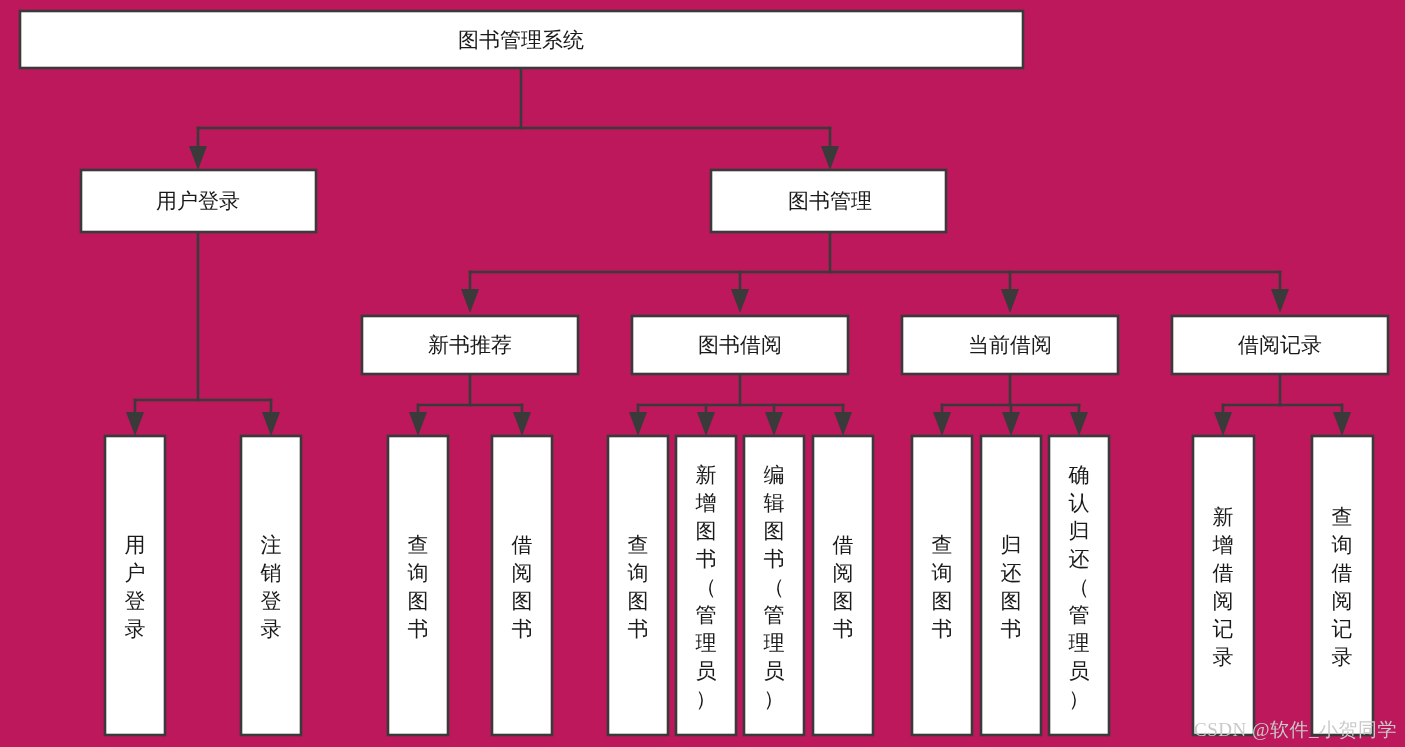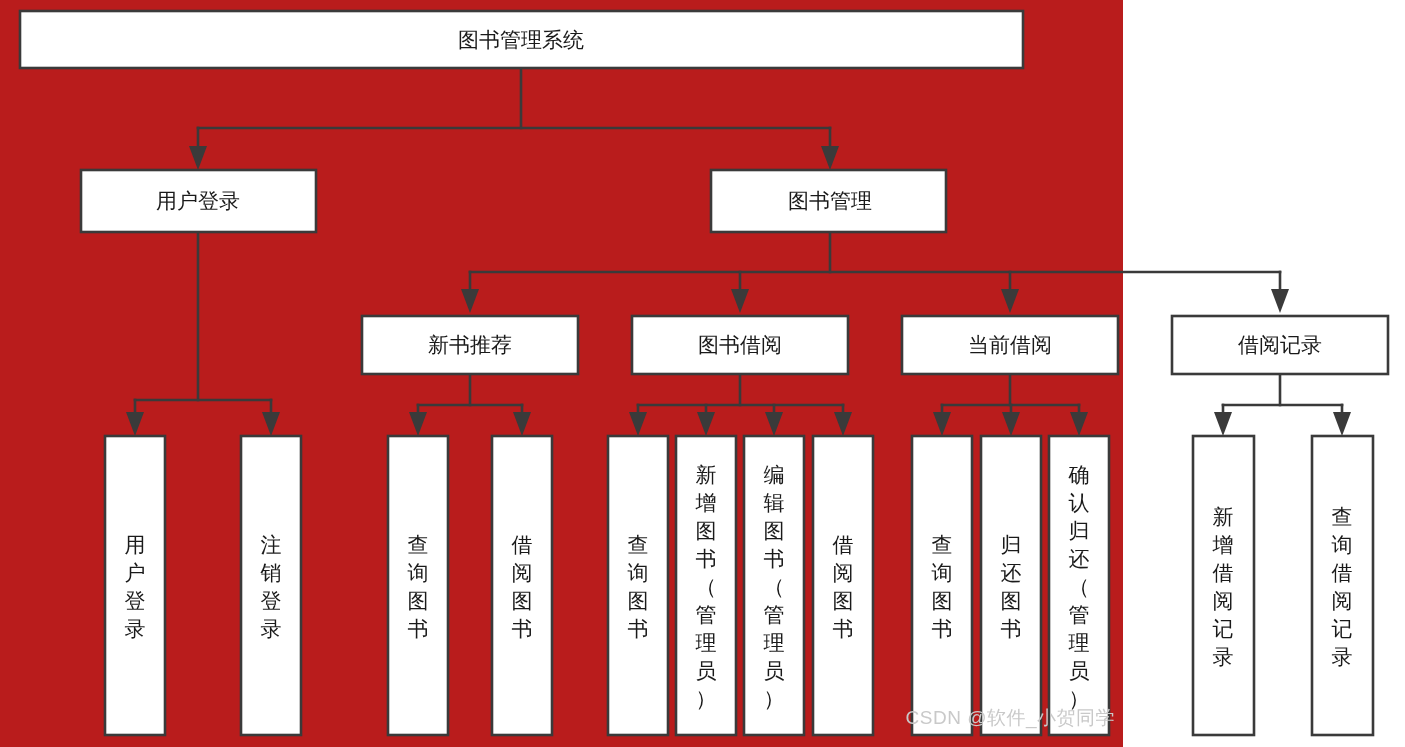--- a/index.html
+++ b/index.html
@@ -8,23 +8,23 @@
     background: #ffffff;
   }
   body {
     width: 1405px;
     height: 747px;
     font-family: "Liberation Sans", "DejaVu Sans", sans-serif;
     overflow: hidden;
   }
   #diagram-root {
     position: relative;
-    width: 1123px;
+    width: 1405px;
     height: 747px;
-    background: #b91c1c;
+    background: #be185d;
   }
   svg#diagram-svg {
     position: absolute;
     left: 0;
     top: 0;
     width: 1405px;
     height: 747px;
   }
   .node-rect {
     fill: #ffffff;
@@ -50,22 +50,22 @@
   }
   .node-label-v {
     font-family: "Liberation Sans", "DejaVu Sans", sans-serif;
     font-size: 21px;
     fill: #1a1a1a;
     text-anchor: middle;
   }
   .watermark {
     position: absolute;
     right: 8px;
-    bottom: 16px;
-    font-family: Liberation Sans, sans-serif;
+    bottom: 4px;
+    font-family: Liberation Serif, serif;
     font-size: 19px;
     color: #c9c9c9;
     white-space: nowrap;
     letter-spacing: 0.5px;
     user-select: none;
   }
 </style>
 </head>
 <body>
 

